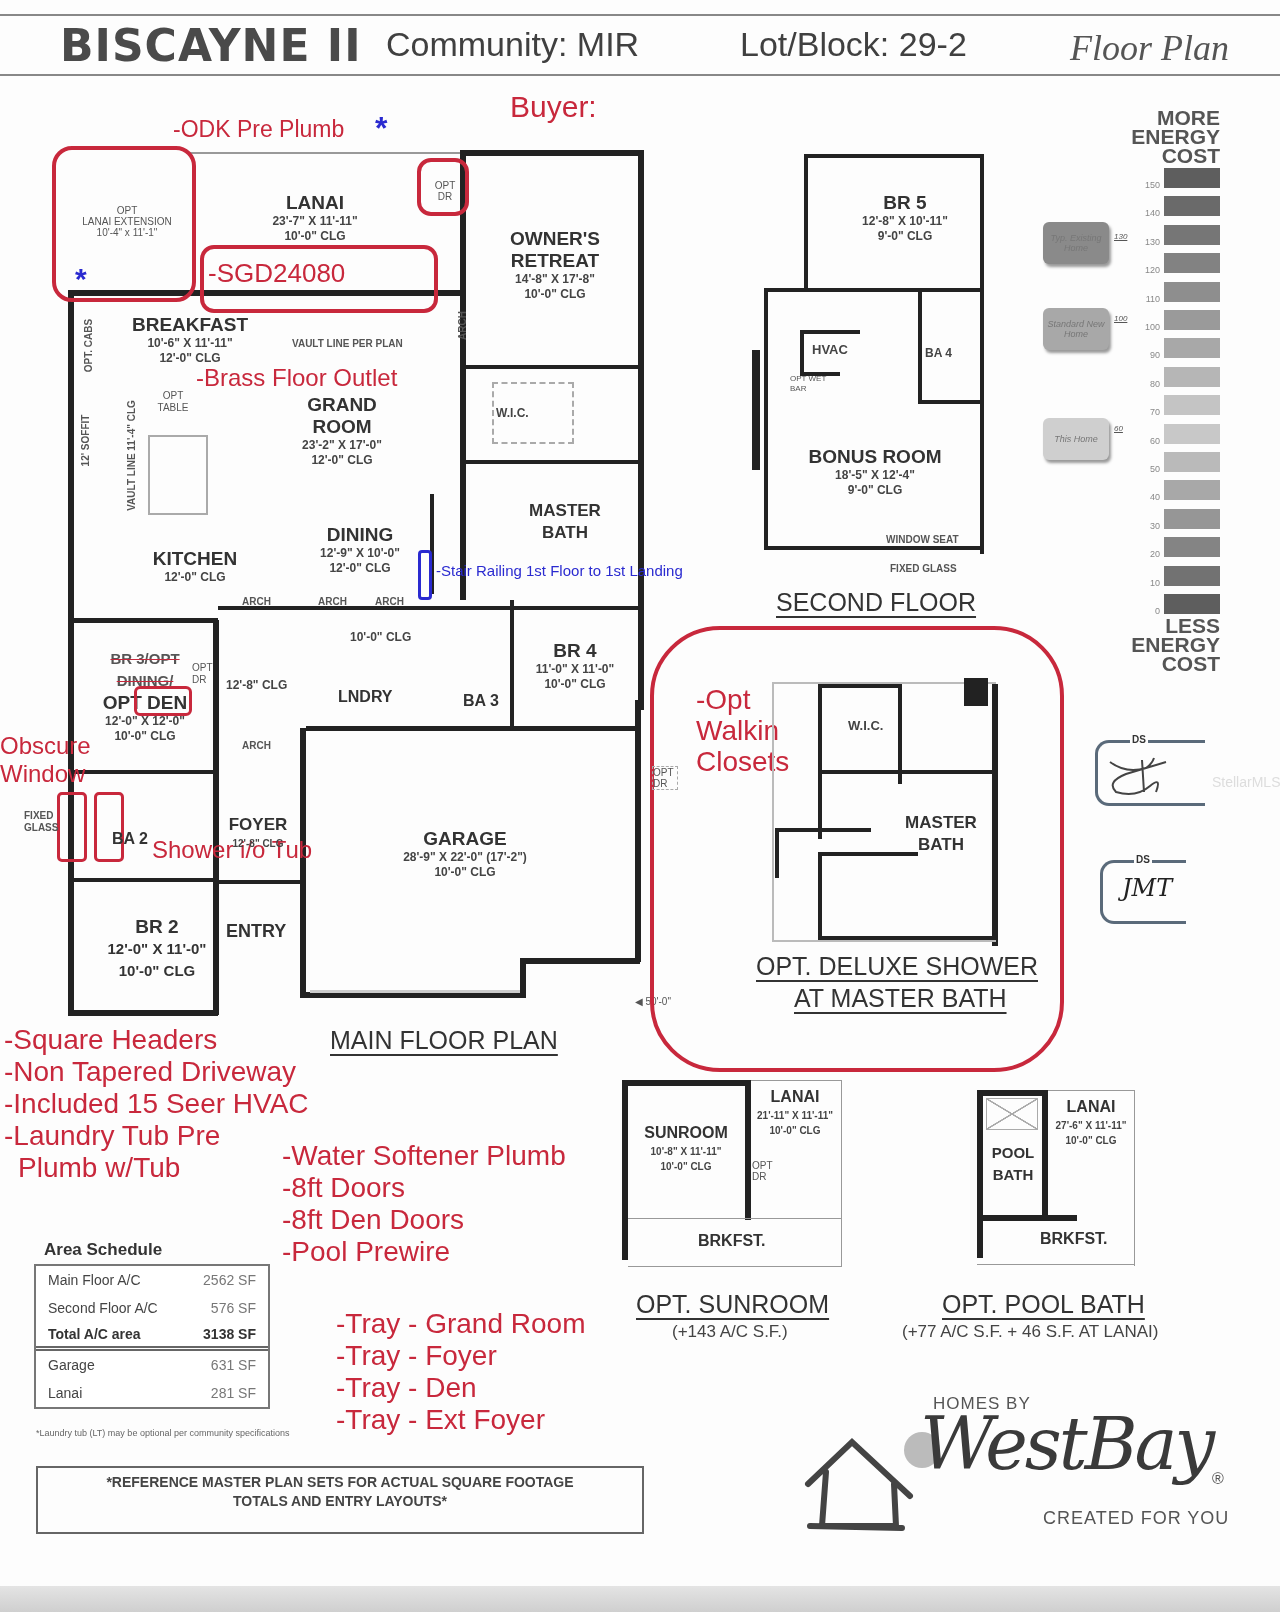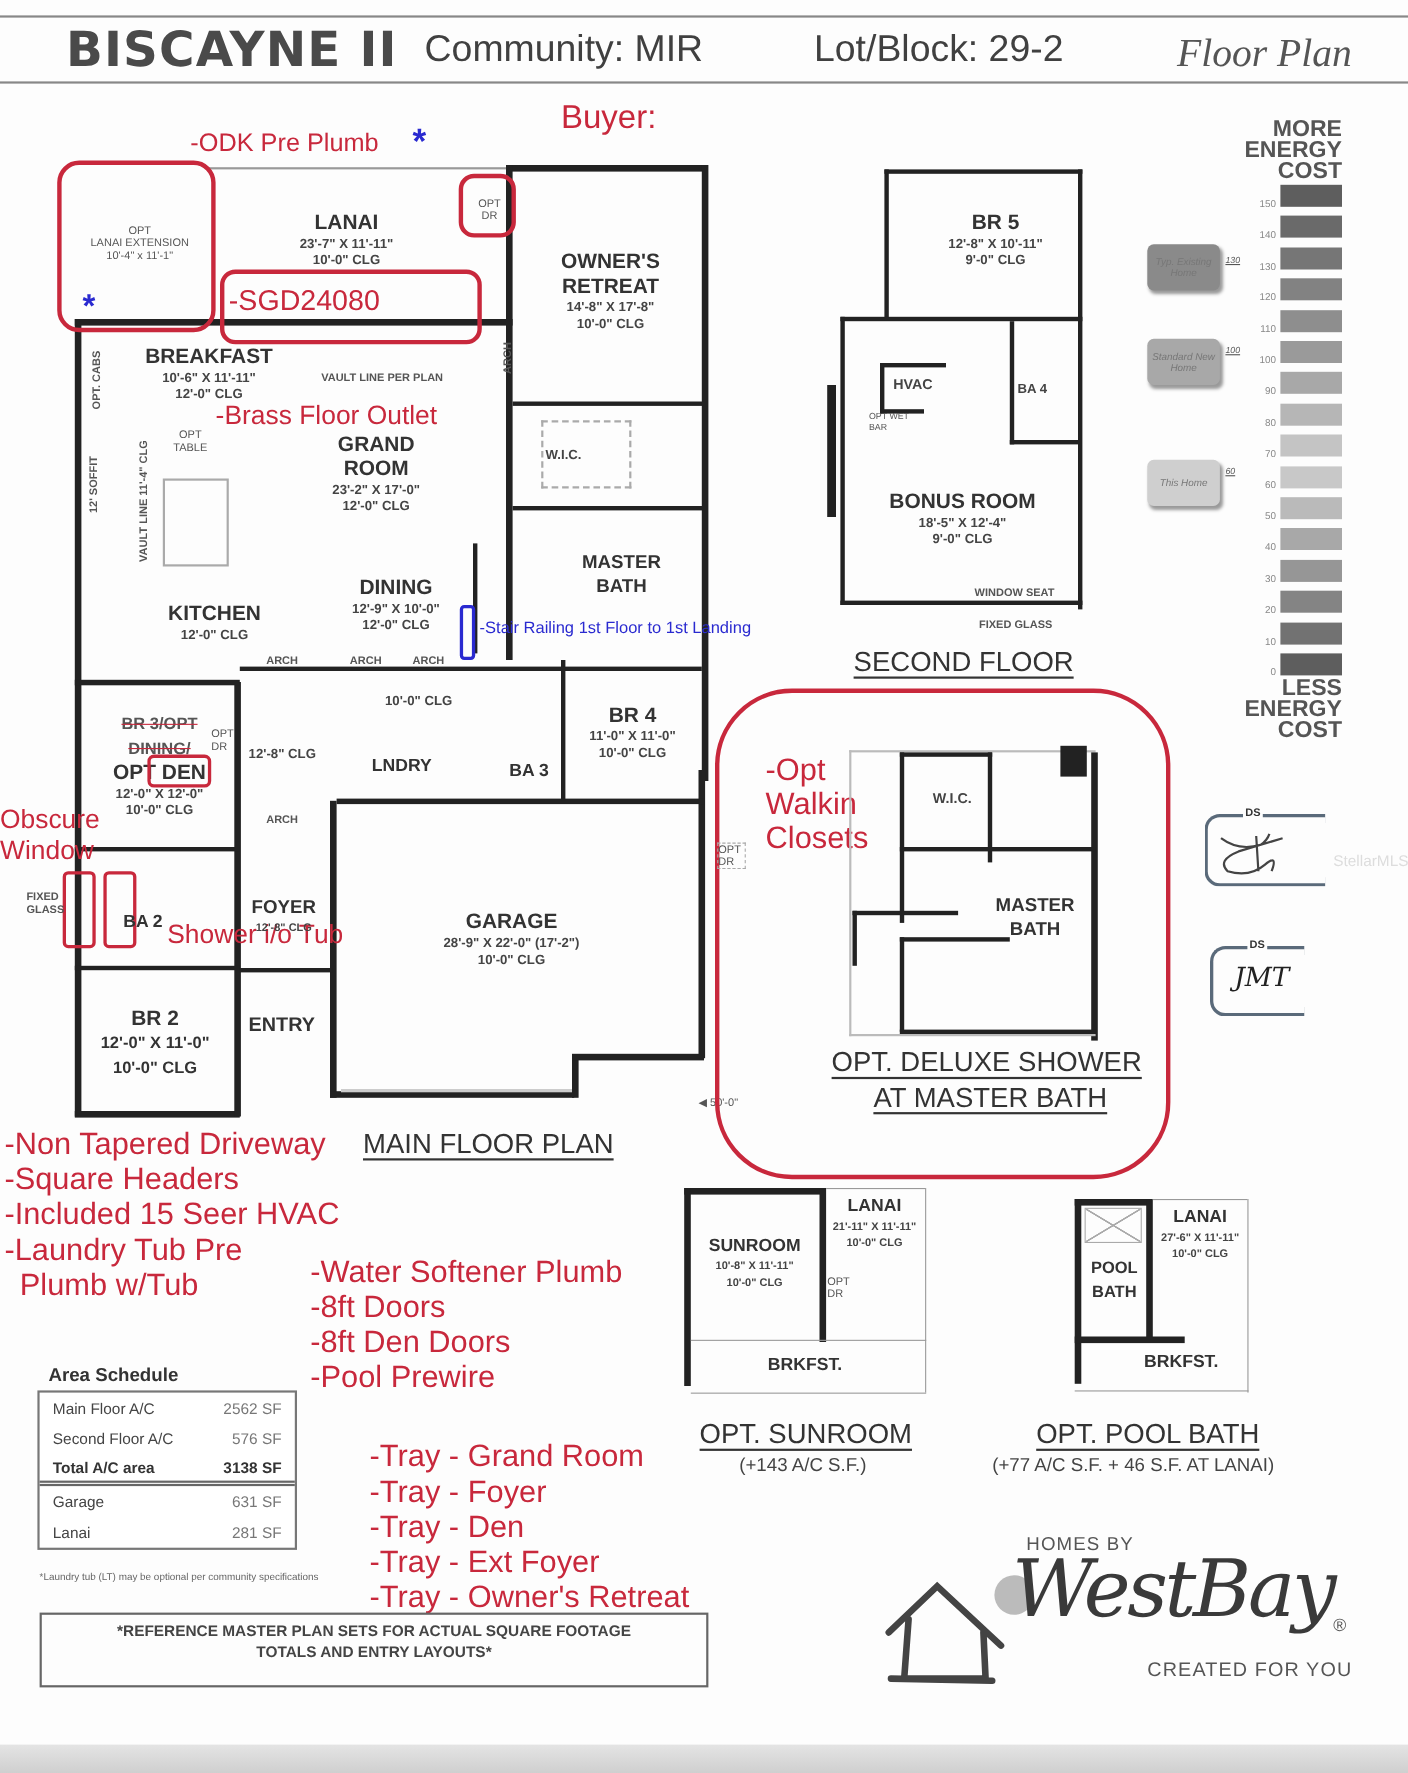--- a/index.html
+++ b/index.html
@@ -185,21 +185,21 @@
   <div class="room-dim" style="font-size:10px;">12'-8" CLG</div>
 </div>
 <div class="abs room-name" style="left:226px; top:920px; font-size:18px;">ENTRY</div>
 
 <div class="abs" style="left:380px; top:828px; width:170px;">
   <div class="room-name">GARAGE</div>
   <div class="room-dim">28'-9" X 22'-0" (17'-2")</div>
   <div class="room-dim">10'-0" CLG</div>
 </div>
 
-<div class="abs" style="left:74px; top:916px; width:134px;">
+<div class="abs" style="left:90px; top:916px; width:134px;">
   <div class="room-name">BR 2</div>
   <div class="room-name" style="font-size:15px;">12'-0" X 11'-0"</div>
   <div class="room-name" style="font-size:15px;">10'-0" CLG</div>
 </div>
 
 <div class="abs tiny" style="left:635px; top:996px;">◀ <span>50'-0"</span></div>
 <div class="abs plan-title" style="left:330px; top:1026px;">MAIN FLOOR PLAN</div>
 
 <div>
   <div class="wall" style="left:804px; top:154px; width:4px; height:135px;"></div>
@@ -318,38 +318,37 @@
 <div class="abs tiny" style="left:1130px; top:734px; font-weight:bold; background:#fdfdfd; padding:0 2px; color:#333;">DS</div>
 <svg class="abs" style="left:1106px; top:752px;" width="90" height="48">
   <path d="M4 10 Q20 22 40 16 Q46 12 48 6 M36 8 L38 40 M60 10 L20 22 Q0 30 10 40 Q30 46 44 34 Q56 24 50 40" stroke="#444" stroke-width="2" fill="none"></path>
 </svg>
 <div class="abs" style="left:1212px; top:774px; font-size:14px; color:#ddd;">StellarMLS</div>
 <div class="sig-box" style="left:1100px; top:860px; width:86px; height:64px;"></div>
 <div class="abs tiny" style="left:1134px; top:854px; font-weight:bold; background:#fdfdfd; padding:0 2px; color:#333;">DS</div>
 <div class="abs" style="left:1122px; top:874px; font-size:24px; font-family:'DejaVu Serif', serif; font-style:italic; color:#222;">JMT</div>
 
 <div class="abs note" style="left:4px; top:1024px;">
+  <div>-Square Headers</div>
   <div>-Non Tapered Driveway</div>
-  <div>-Square Headers</div>
   <div>-Included 15 Seer HVAC</div>
   <div>-Laundry Tub Pre</div>
   <div style="padding-left:14px;">  Plumb w/Tub</div>
 </div>
 <div class="abs note" style="left:282px; top:1140px;">
   <div>-Water Softener Plumb</div>
   <div>-8ft Doors</div>
   <div>-8ft Den Doors</div>
   <div>-Pool Prewire</div>
 </div>
 <div class="abs note" style="left:336px; top:1308px;">
   <div>-Tray - Grand Room</div>
   <div>-Tray - Foyer</div>
   <div>-Tray - Den</div>
   <div>-Tray - Ext Foyer</div>
-  <div>-Tray - Owner's Retreat</div>
 </div>
 
 <div>
   <div class="wall" style="left:622px; top:1080px; width:128px; height:6px;"></div>
   <div class="wall" style="left:622px; top:1080px; width:6px; height:180px;"></div>
   <div class="wall" style="left:745px; top:1080px; width:6px; height:140px;"></div>
   <div class="lwall" style="left:751px; top:1080px; width:90px; height:1px;"></div>
   <div class="lwall" style="left:841px; top:1080px; width:1px; height:186px;"></div>
   <div class="lwall" style="left:628px; top:1218px; width:214px; height:1px;"></div>
   <div class="lwall" style="left:628px; top:1266px; width:214px; height:1px;"></div>

